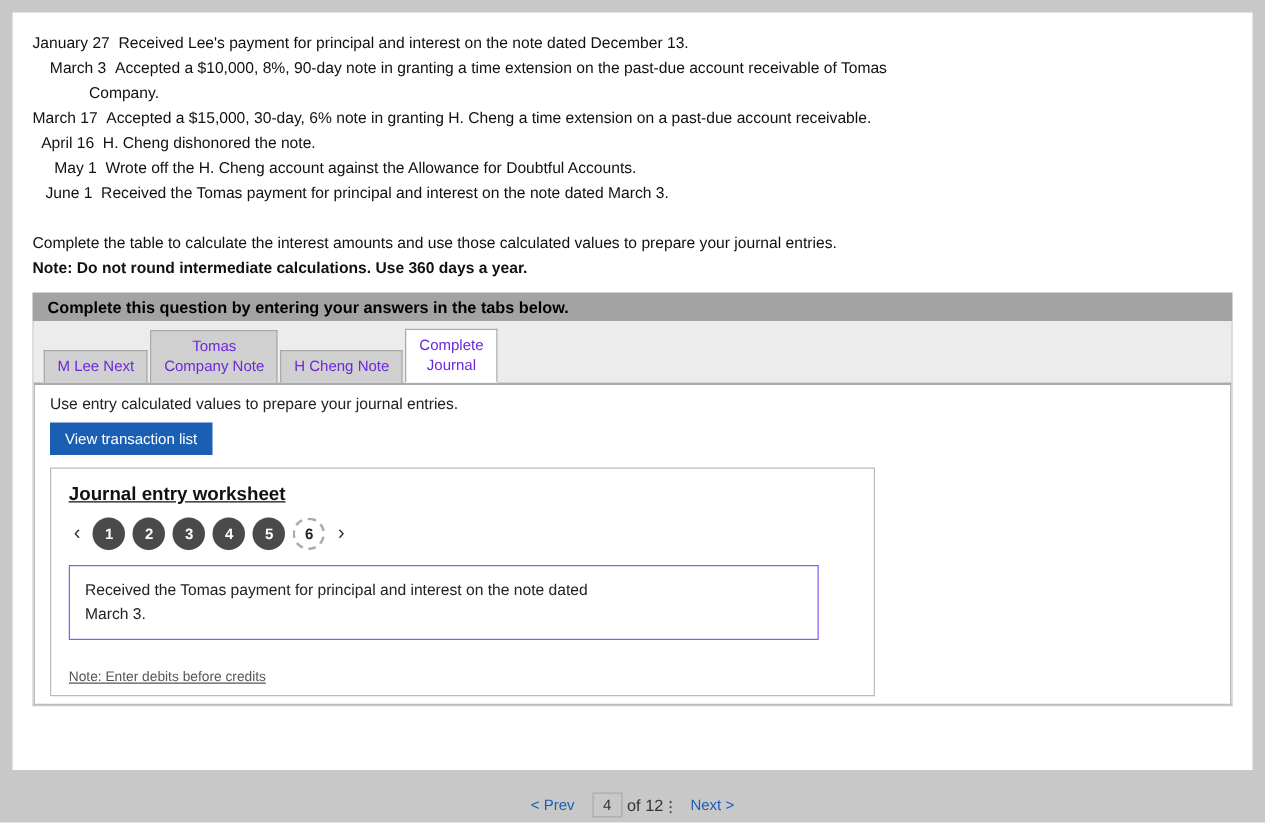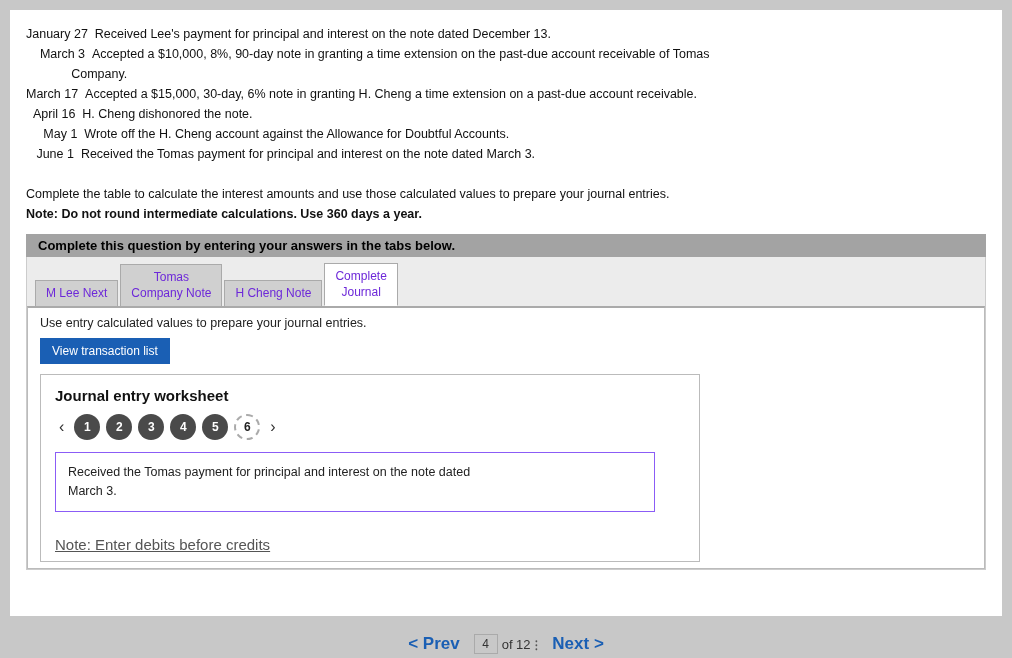--- a/index.html
+++ b/index.html
@@ -88,20 +88,21 @@
       border: 1px solid #bbb;
       padding: 12px 14px 8px 14px;
       background: #fff;
       max-width: 660px;
     }
     .worksheet-title {
       font-size: 15px;
       font-weight: bold;
       margin-bottom: 10px;
       color: #111;
+      text-decoration: underline;
     }
     .step-nav {
       display: flex;
       align-items: center;
       gap: 6px;
       margin-bottom: 12px;
     }
     .nav-arrow {
       font-size: 16px;
       cursor: pointer;
@@ -130,40 +131,40 @@
       border: 1px solid #8b5cf6;
       padding: 10px 12px;
       font-size: 12.5px;
       line-height: 1.5;
       color: #222;
       min-height: 60px;
       max-width: 600px;
       margin-bottom: 8px;
     }
     .note-small {
-      font-size: 15px;
+      font-size: 11px;
       color: #555;
       text-decoration: underline;
       cursor: default;
       margin-top: 24px;
     }
     .footer-nav {
       display: flex;
       align-items: center;
       justify-content: center;
       gap: 14px;
       padding: 8px 0 4px 0;
       font-size: 13px;
       color: #333;
     }
     .footer-nav .prev-btn, .footer-nav .next-btn {
       color: #1a5fb4;
       cursor: pointer;
-      font-size: 17px;
-      font-weight: bold;
+      font-size: 12px;
+      font-weight: normal;
     }
     .page-indicator {
       display: flex;
       align-items: center;
       gap: 4px;
     }
     .page-box {
       border: 1px solid #aaa;
       padding: 2px 6px;
       font-size: 12px;

